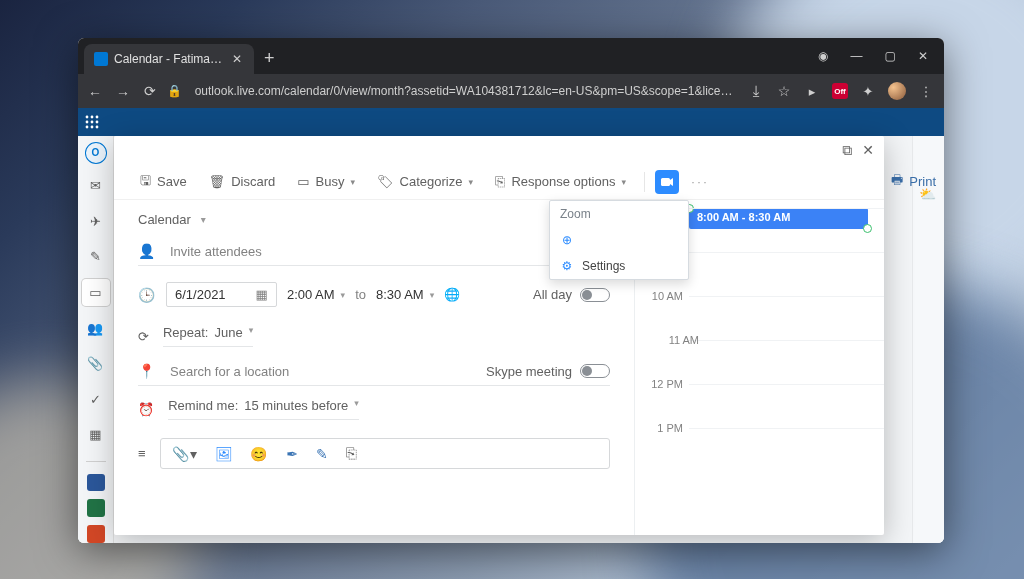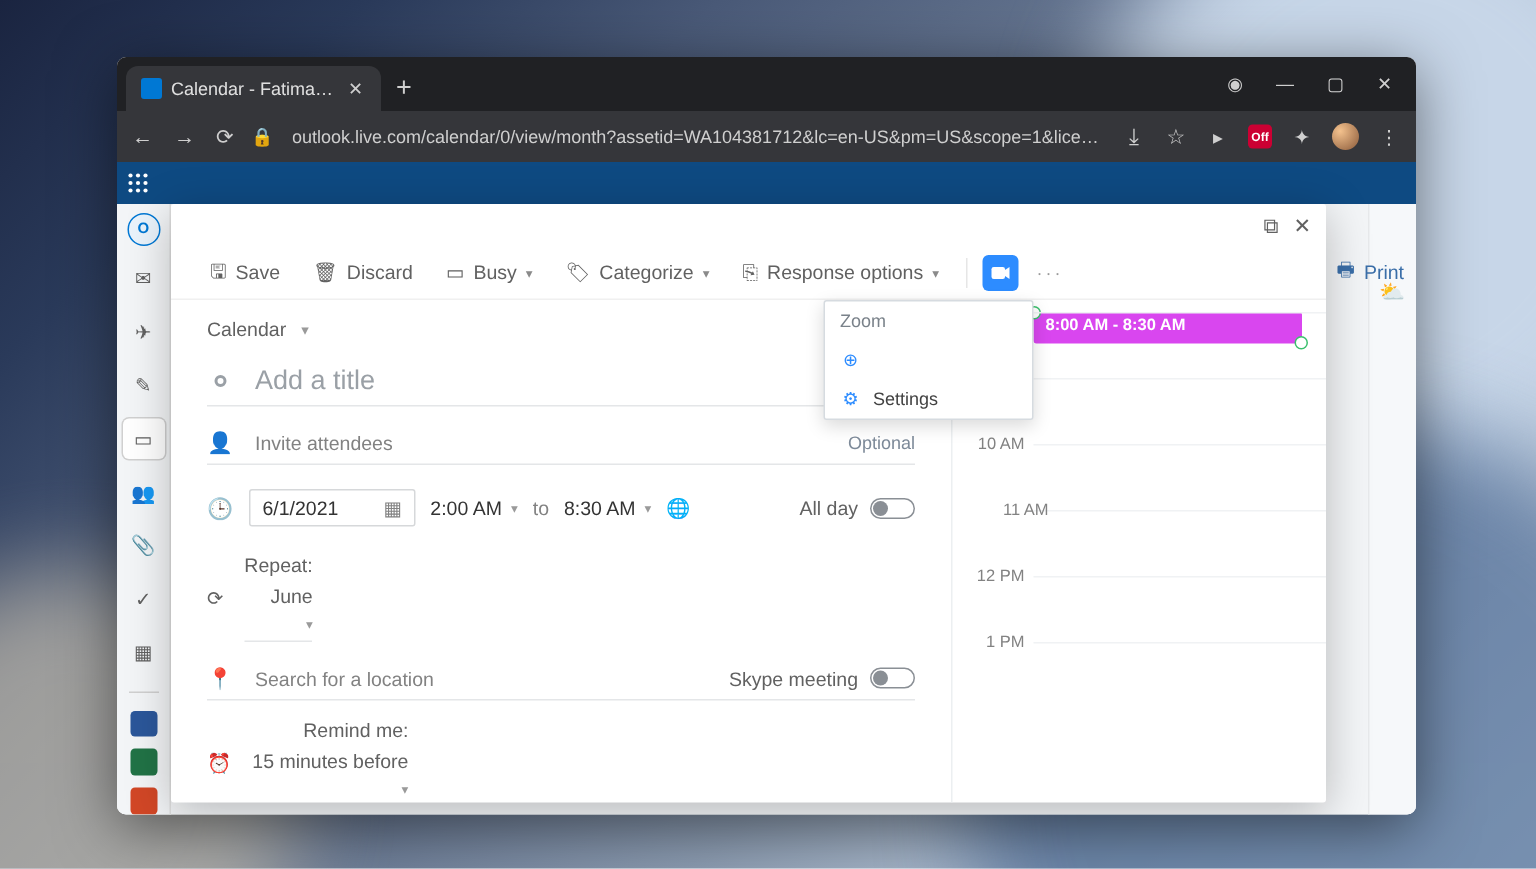--- a/index.html
+++ b/index.html
@@ -75,21 +75,21 @@
   .dateinput .calico{ color:#828282;}
   .timesel{ display:flex; align-items:center; gap:6px; color:#333;}
   .timesel .chev{ font-size:9px;color:#9a9a9a;}
   .toword{ color:#828282;text-align:center;}
   .tzico{ color:#9a9a9a;}
   .allday{ display:flex; align-items:center; gap:8px; color:#616161; margin-left:auto;}
   .toggle{ width:30px;height:14px;border:1px solid #8a8f95;border-radius:8px;position:relative;background:#fff;}
   .toggle::after{ content:"";position:absolute;left:1px;top:1px;width:10px;height:10px;border-radius:50%;background:#8a8f95;}
   .locrow .right{ margin-left:auto; display:flex;align-items:center;gap:8px;}
   .remindrow{ gap:10px;}
-  .remindrow .inner{ display:flex;align-items:flex-end;gap:6px;border-bottom:1px solid #e4e6e8;padding-bottom:6px;flex-direction:column;}
+  .remindrow .inner{ display:flex;align-items:flex-start;gap:6px;border-bottom:1px solid #e4e6e8;padding-bottom:6px;}
 
   .rtebar{ display:flex;align-items:center;gap:18px;border:1px solid #d6d8da;border-radius:3px;padding:6px 12px;margin-top:auto;}
   .rtebar span{ font-size:14px;color:#616161;}
   .rtebar .emoji{ color:#f7b500;}
   .rtebar .img{ color:#2d8cff;}
   .rtebar .sig{ color:#3a74b4;}
 
   .bullet{ width:8px;height:8px;border-radius:50%;border:2px solid #9aa0a6;}
 
   
@@ -101,21 +101,21 @@
 
   
   .sched{ width:250px; border-left:1px solid #eceff1; display:flex;flex-direction:column;}
   .sched-hdr{ height:40px;display:flex;align-items:center;gap:10px;padding:0 16px;color:#424242;font-size:13px;}
   .sched-hdr .navbtn{ color:#8a8f95;font-size:11px;}
   .sched-hdr .chevr{ margin-left:auto;color:#8a8f95;font-size:11px;}
   .sched-grid{ position:relative; flex:1; font-size:11px;color:#828282;}
   .hrow{ position:absolute; left:0;right:0; height:1px; border-top:1px solid #f0f2f4;}
   .hlabel{ position:absolute; right:calc(100% - 50px); transform:translateX(-4px) translateY(-50%); font-size:11px;color:#828282;}
   .slots{ position:absolute; left:54px; right:16px; top:0; bottom:0;}
-  .event{ position:absolute; left:0; right:0; top:0; height:21px; background:#d946ef; border-radius:2px; color:#fff; font-size:11px; font-weight:600; padding:3px 8px;}
+  .event{ position:absolute; left:0; right:0; top:0; height:21px; background:#3b82f6; border-radius:2px; color:#fff; font-size:11px; font-weight:600; padding:3px 8px;}
   .event::before,.event::after{ content:"";position:absolute;width:7px;height:7px;border-radius:50%;background:#fff;border:1px solid #3cc06e;}
   .event::before{ top:-4px; left:-4px;}
   .event::after{ bottom:-4px; right:-4px;}
 
   .printpanel{ position:absolute; right:8px; top:62px; display:flex;align-items:center;gap:6px;color:#3a6ea8;font-size:13px;}
 </style>
 </head>
 <body>
 
 <div class="bgshape bg1"></div>
@@ -241,26 +241,20 @@
       </div>
 
       <div class="body">
         <div class="form">
 
           <div class="calrow">
             <span>Calendar</span>
             <span class="chev" style="font-size:10px;color:#9a9a9a;">▾</span>
           </div>
 
-          <div class="row">
-            <span class="ic">
-                <span class="bullet"></span>
-              </span>
-            <span class="field titlefield">Add a title</span>
-          </div>
 
           <div class="row">
             <span class="ic">👤</span>
             <span class="field attend">Invite attendees</span>
             <span class="optional">Optional</span>
           </div>
 
           <div class="row noline daterow" style="align-items:center;">
             <span class="ic">🕒</span>
             <div class="dateinput">

